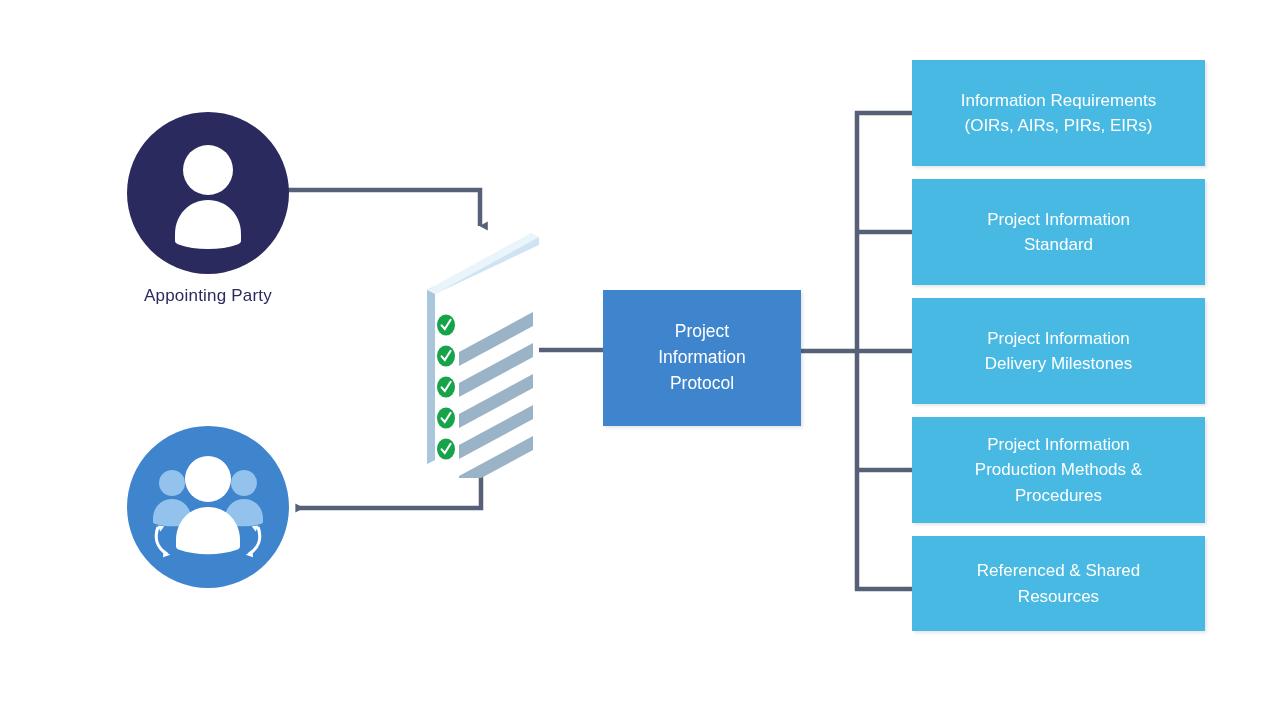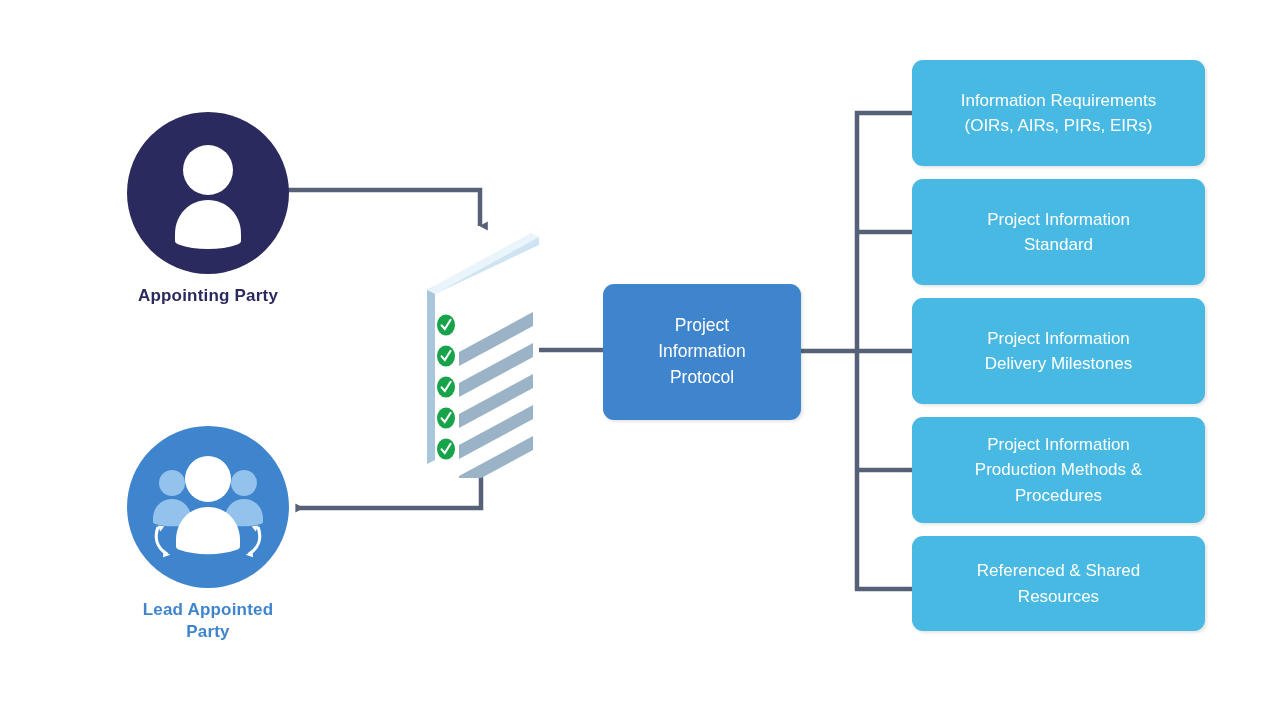--- a/index.html
+++ b/index.html
@@ -33,21 +33,21 @@
   .actor {
     position: absolute;
     text-align: center;
   }
   .actor-circle {
     position: relative;
     border-radius: 50%;
     margin: 0 auto;
   }
   .actor-label {
-    font-weight: bold;
+    font-weight: normal;
     font-size: 17px;
     line-height: 1.28;
     letter-spacing: 0.2px;
     white-space: pre-line;
     margin-top: 11px;
   }
 
   #appointing-party {
     left: 105px;
     top: 112px;
@@ -89,39 +89,39 @@
     position: absolute;
     left: 412px;
     top: 228px;
     width: 140px;
     height: 250px;
   }
 
   
   .node-box {
     position: absolute;
-    border-radius: 11px;
+    border-radius: 0;
     display: flex;
     align-items: center;
     justify-content: center;
     text-align: center;
     color: #ffffff;
     box-sizing: border-box;
     box-shadow: 2px 2px 3px rgba(0,0,0,0.10);
   }
   .node-box .node-text {
     font-size: 17px;
     line-height: 1.48;
     white-space: pre-line;
     padding: 0 12px;
   }
 
   #protocol-box {
     left: 603px;
-    top: 284px;
+    top: 290px;
     width: 198px;
     height: 136px;
     background: #3f85ce;
   }
   #protocol-box .node-text {
     font-size: 17.5px;
   }
 
   .child-box {
     left: 912px;
@@ -203,22 +203,20 @@
                  C50.3,123 49,122 49,120.5 L49,114 C49,95.5 62.5,81 81,81 Z" fill="#ffffff"></path>
 
         <path d="M31,101 C27,112 30,122 40,128" fill="none" stroke="#ffffff" stroke-width="3.2"></path>
         <path d="M33.4,105.5 L30.6,99.4 L37.2,100.2 Z" fill="#ffffff"></path>
         <path d="M36.5,124.6 L43.2,128.8 L36.0,131.2 Z" fill="#ffffff"></path>
         <path d="M131,101 C135,112 132,122 122,128" fill="none" stroke="#ffffff" stroke-width="3.2"></path>
         <path d="M128.6,105.5 L131.4,99.4 L124.8,100.2 Z" fill="#ffffff"></path>
         <path d="M125.5,124.6 L118.8,128.8 L126.0,131.2 Z" fill="#ffffff"></path>
       </svg>
     </div>
-    <div class="actor-label">Lead Appointed
-Party</div>
   </div>
 
   <div id="checklist">
     <svg viewBox="0 0 140 250" width="140" height="250">
 
       <polygon points="15,62 23,58 23,232 15,236" fill="#cfe4f2"></polygon>
       <polygon points="15,62 15,236 23,232 23,58" fill="#a9c6da"></polygon>
 
       <polygon points="15,62 119,5 127,9 23,66" fill="#eaf4fb"></polygon>
       <polygon points="23,66 127,9 127,17 23,74" fill="#cfe4f2"></polygon>

